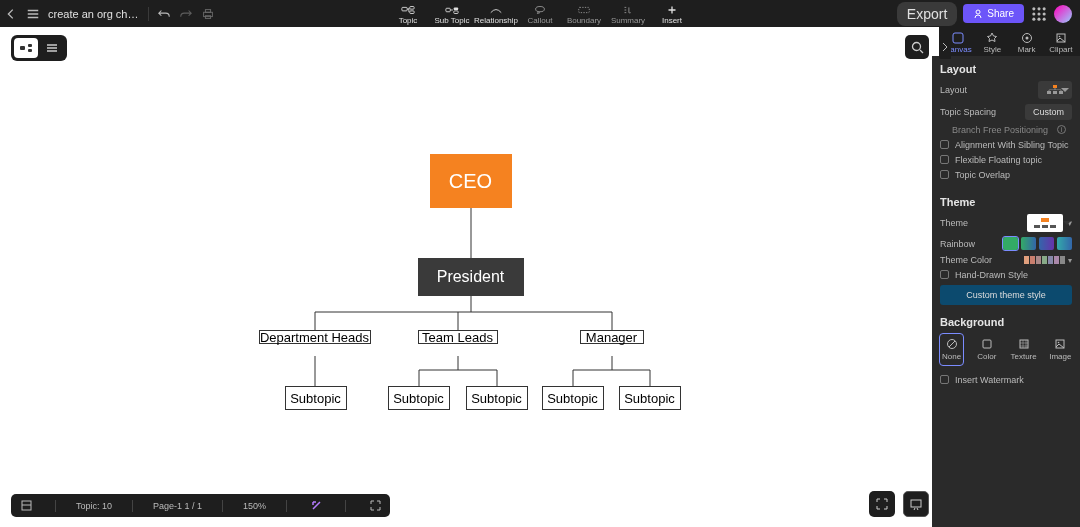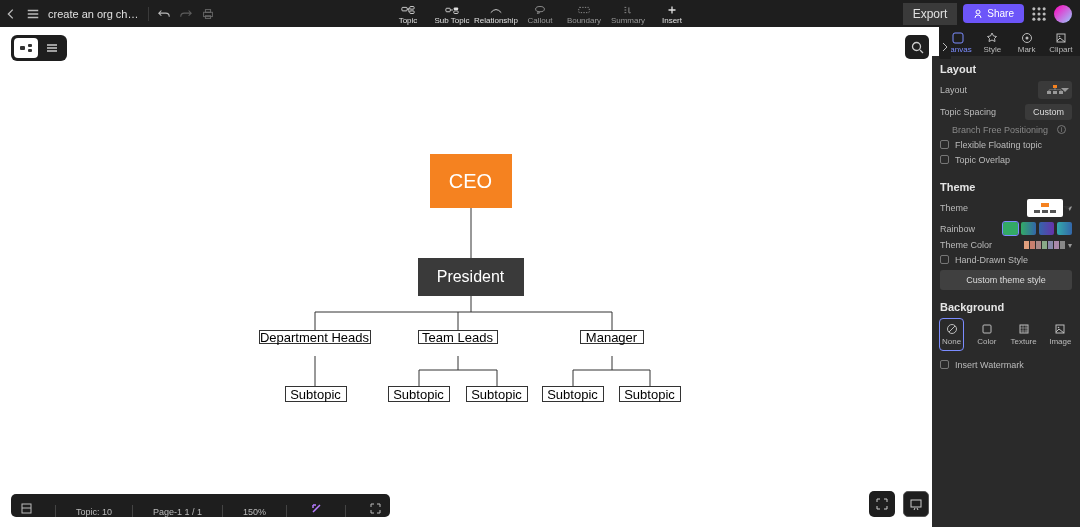--- a/index.html
+++ b/index.html
@@ -11,41 +11,41 @@
 .tb-ico{width:22px;height:27px;display:flex;align-items:center;justify-content:center;color:#bbb;cursor:pointer}
 .tb-ico svg{width:14px;height:14px}
 .doc-title{color:#e0e0e0;font-size:11px;max-width:100px;overflow:hidden;text-overflow:ellipsis;white-space:nowrap;padding:0 4px}
 .vline{width:1px;height:14px;background:#3a3a3a;margin:0 4px}
 .tb-center{position:absolute;left:50%;transform:translateX(-50%);display:flex;align-items:flex-end;height:100%}
 .tool{width:44px;display:flex;flex-direction:column;align-items:center;justify-content:center;padding-bottom:2px;color:#999;cursor:pointer}
 .tool.bright{color:#e0e0e0}
 .tool svg{width:14px;height:10px;margin-bottom:1px}
 .tool span{font-size:8px}
 .tb-right{margin-left:auto;display:flex;align-items:center;gap:6px;padding-right:8px}
-.btn-export{background:#3a3a3a;color:#e0e0e0;border:none;border-radius:0;padding:4px 10px;font-size:12px;cursor:pointer}
+.btn-export{background:#3a3a3a;color:#e0e0e0;border:none;border-radius:8px;padding:4px 10px;font-size:14px;cursor:pointer}
 .btn-share{background:#6c55f9;color:#fff;border:none;border-radius:4px;padding:4px 10px;font-size:10px;cursor:pointer;display:flex;align-items:center;gap:4px}
 .apps-ico{width:18px;height:18px;display:flex;align-items:center;justify-content:center;color:#bbb;cursor:pointer}
 .avatar{width:18px;height:18px;border-radius:50%;background:linear-gradient(135deg,#f0b,#9cf);cursor:pointer}
 
 
 .workspace{position:absolute;top:27px;left:0;right:141px;bottom:0;background:#fff}
 .view-toggle{position:absolute;top:8px;left:11px;background:#1e1e1e;border-radius:6px;display:flex;padding:3px;gap:2px}
 .vt-btn{width:24px;height:20px;border-radius:4px;display:flex;align-items:center;justify-content:center;cursor:pointer}
 .vt-btn.active{background:#fff;color:#333}
 .vt-btn:not(.active){color:#ccc}
 .search-btn{position:absolute;top:8px;right:10px;width:24px;height:24px;background:#1e1e1e;border-radius:5px;display:flex;align-items:center;justify-content:center;color:#ccc;cursor:pointer}
 .panel-collapse{position:absolute;top:8px;right:-12px;width:12px;height:24px;background:#1e1e1e;display:flex;align-items:center;justify-content:center;color:#bbb;cursor:pointer;border-radius:2px 0 0 2px;z-index:5}
 
 
 .chart{position:absolute;top:105px;left:50%;transform:translateX(-50%)}
 .node{position:absolute;display:flex;align-items:center;justify-content:center;font-weight:500}
 .ceo{width:82px;height:54px;background:#f58220;color:#fff;font-size:20px;left:200px;top:22px}
 .pres{width:106px;height:38px;background:#3a3a3a;color:#fff;font-size:16px;left:188px;top:126px}
 .dept{border:1px solid #333;background:#fff;font-size:13px;height:14px}
-.sub{border:1px solid #333;background:#fff;font-size:13px;height:16px}
+.sub{border:1px solid #333;background:#fff;font-size:13px;height:24px}
 svg.lines{position:absolute;top:0;left:0;overflow:visible}
 svg.lines line{stroke:#333;stroke-width:1}
 
 
 .side-tabs{position:absolute;top:27px;right:0;width:141px;height:29px;background:#1e1e1e;display:flex;align-items:flex-end;justify-content:space-around;padding:0 2px}
 .stab{flex:1;display:flex;flex-direction:column;align-items:center;color:#bbb;font-size:8px;cursor:pointer;padding-bottom:2px}
 .stab svg{width:12px;height:12px;margin-bottom:1px}
 .stab.active{color:#7b8cff}
 
 
@@ -59,28 +59,28 @@
 .chk-row{display:flex;gap:6px;margin:5px 0;font-size:9px;color:#bbb}
 .chk{width:9px;height:9px;border:1px solid #777;border-radius:2px;flex-shrink:0}
 .info-ico{width:9px;height:9px;border:1px solid #777;border-radius:50%;font-size:7px;display:inline-flex;align-items:center;justify-content:center;margin-left:3px}
 .theme-thumb{width:36px;height:18px;background:#fff;border-radius:2px;cursor:pointer;position:relative;display:flex;align-items:center;justify-content:center}
 .theme-thumb::after{content:"";border-left:4px solid transparent;border-right:4px solid transparent;border-top:4px solid #333;position:absolute;right:-8px}
 .rainbow-opts{display:flex;gap:3px}
 .rb{width:15px;height:13px;border-radius:2px;cursor:pointer}
 .rb.sel{outline:1px solid #7b8cff}
 .color-sw{display:flex;gap:1px;align-items:center}
 .sw{width:5px;height:8px}
-.wide-btn{width:100%;background:#404040;border:none;color:#ddd;font-size:9px;padding:5px 0;border-radius:3px;cursor:pointer}
+.wide-btn{width:100%;background:#0c4a6e;border:none;color:#ddd;font-size:9px;padding:5px 0;border-radius:3px;cursor:pointer}
 .bg-opts{display:flex;gap:12px;margin-top:4px}
 .bg-opt{flex:1;display:flex;flex-direction:column;align-items:center;gap:2px;padding:4px 0;border-radius:3px;cursor:pointer;font-size:8px;color:#bbb}
 .bg-opt.sel{outline:1px solid #7b8cff}
 .bg-opt svg{width:12px;height:12px}
 
 
-.bottombar{position:absolute;left:11px;bottom:10px;height:23px;background:#1e1e1e;border-radius:5px;display:flex;align-items:flex-end;color:#bbb;font-size:9px;padding:0 6px;gap:20px}
+.bottombar{position:absolute;left:11px;bottom:10px;height:23px;background:#1e1e1e;border-radius:5px;display:flex;align-items:center;color:#bbb;font-size:9px;padding:0 6px;gap:20px}
 .bb-ico{width:18px;height:18px;display:flex;align-items:center;justify-content:center;cursor:pointer}
 .bb-div{width:1px;height:12px;background:#444}
 .bottom-right{position:absolute;right:151px;bottom:10px;display:flex;gap:8px}
 .br-btn{width:26px;height:26px;background:#1e1e1e;border-radius:5px;display:flex;align-items:center;justify-content:center;color:#ccc;cursor:pointer}
 .br-btn.outline{border:1px solid #555}
 </style>
 </head>
 <body>
 
 <div class="topbar">
@@ -298,20 +298,24 @@
     <div class="row">
         <span>Topic Spacing</span>
         <button class="mini-btn">Custom</button>
       </div>
     <div class="chk-row" style="padding-left:12px;color:#888">
         <span>Branch Free Positioning</span>
         <span class="info-ico">i</span>
       </div>
     <div class="chk-row">
         <span class="chk"></span>
+        <span>Alignment With Sibling Topic</span>
+      </div>
+    <div class="chk-row">
+        <span class="chk"></span>
         <span>Flexible Floating topic</span>
       </div>
     <div class="chk-row">
         <span class="chk"></span>
         <span>Topic Overlap</span>
       </div>
   </div>
   <div class="sec">
     <div class="sec-title">Theme</div>
     <div class="row">

